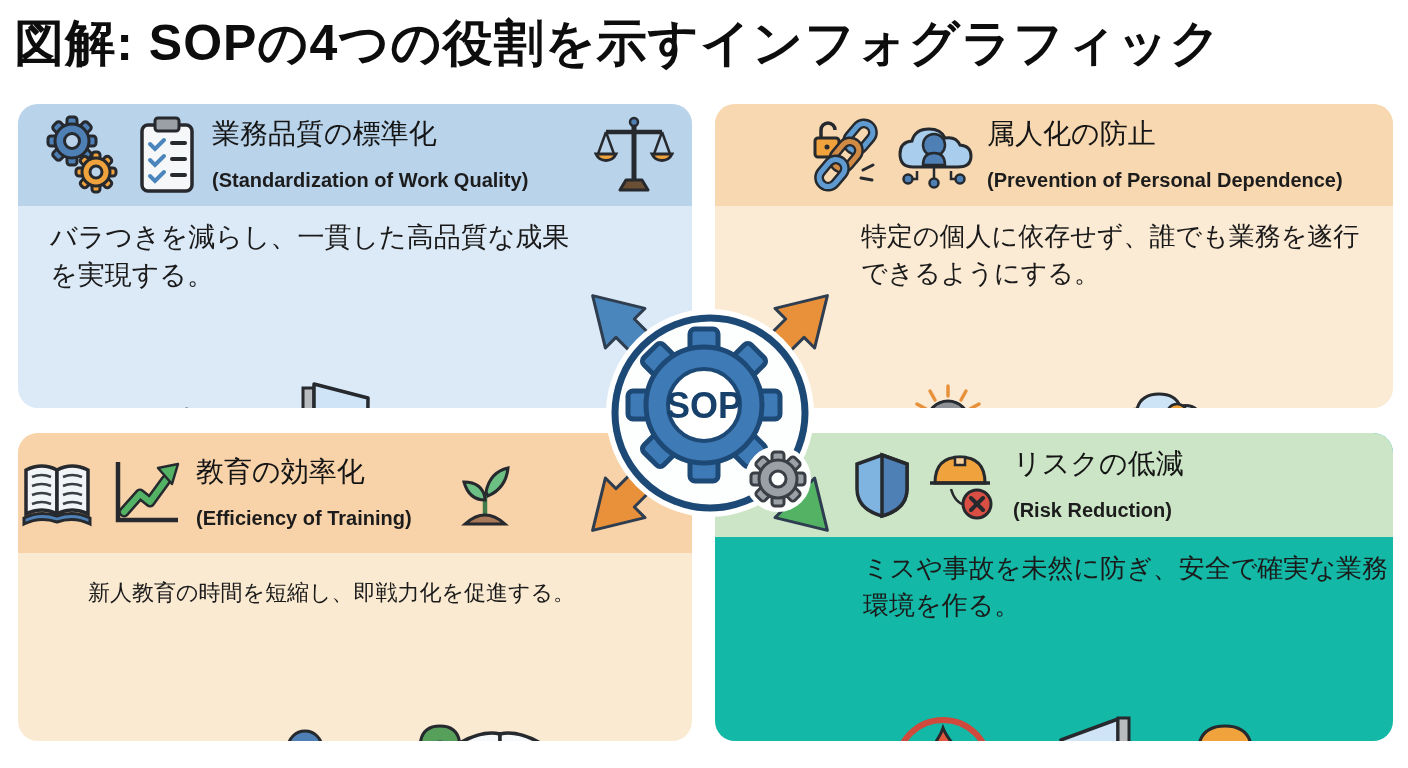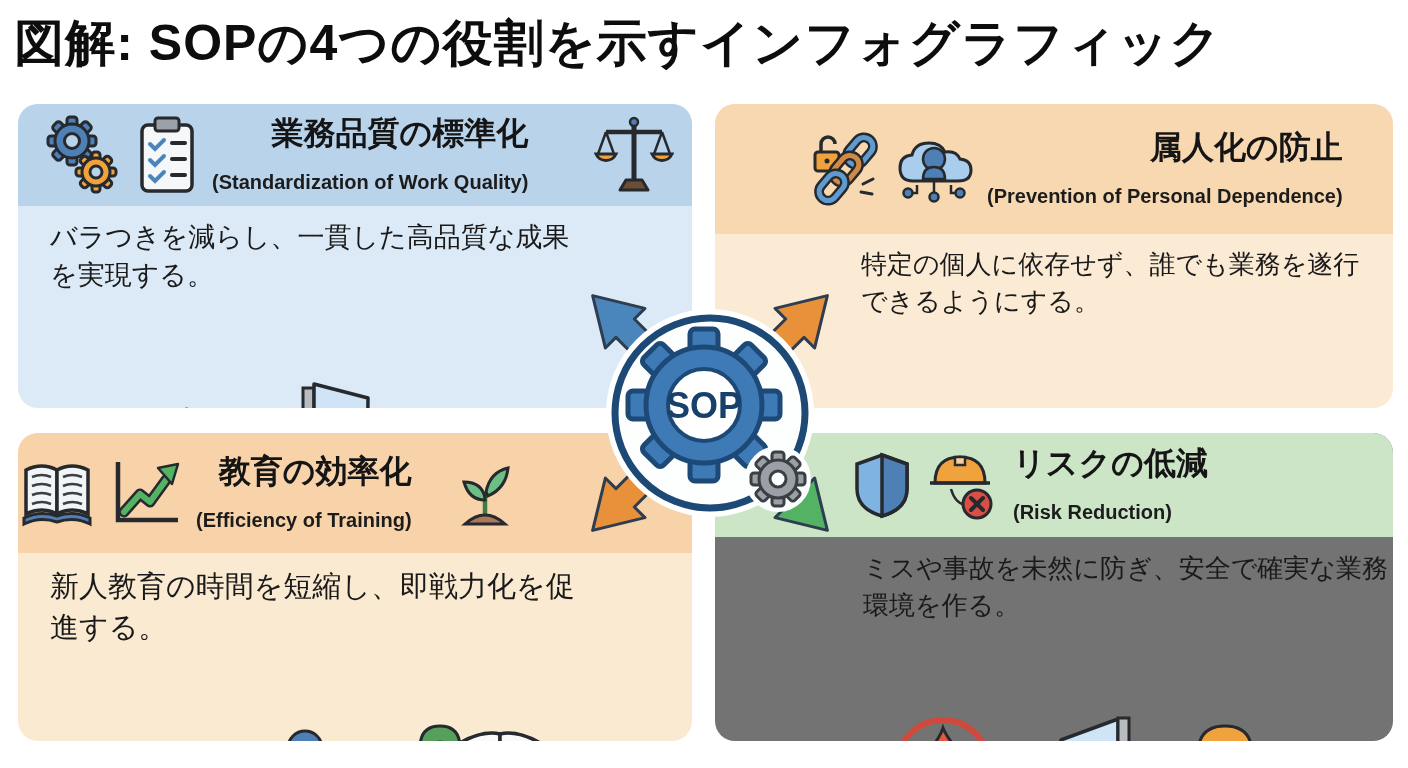--- a/index.html
+++ b/index.html
@@ -4,34 +4,34 @@
 <style>
   html,body{margin:0;padding:0;background:#ffffff;}
   .stage{position:relative;width:1408px;height:768px;background:#ffffff;overflow:hidden;
          font-family:"Liberation Sans","DejaVu Sans",sans-serif;color:#161616;}
   .title{position:absolute;top:10px;left:0;width:1236px;text-align:center;margin:0;
          font-size:50px;font-weight:900;letter-spacing:1px;color:#0d0d0d;}
   .panel{position:absolute;border-radius:20px;overflow:hidden;}
   .tl{left:18px;top:104px;width:674px;height:304px;background:#dceaf7;}
   .tr{left:715px;top:104px;width:678px;height:304px;background:#fbead4;}
   .bl{left:18px;top:433px;width:674px;height:308px;background:#faead2;}
-  .br{left:715px;top:433px;width:678px;height:308px;background:#737373;}
+  .br{left:715px;top:433px;width:678px;height:308px;background:#14b8a6;}
   .phead{display:flex;align-items:center;gap:14px;box-sizing:border-box;}
   .tl .phead{height:102px;background:#b9d3eb;padding-left:24px;}
-  .tr .phead{height:130px;background:#f8d8b0;padding-left:92px;}
+  .tr .phead{height:102px;background:#f8d8b0;padding-left:92px;}
   .bl .phead{height:120px;background:#f8d3a9;}
   .br .phead{height:104px;background:#cbe5c6;padding-left:138px;}
   .htext{display:flex;flex-direction:column;line-height:1.06;}
-  .jp{font-size:32px;font-weight:700;color:#151515;text-align:right;}
+  .jp{font-size:28px;font-weight:400;color:#151515;}
   .en{font-size:20px;font-weight:700;color:#1c1c1c;margin-top:21px;}
   .pbody{position:relative;width:100%;}
   .desc{position:absolute;margin:0;font-weight:400;line-height:1.42;color:#1a1a1a;}
   .tl .desc{top:12px;left:32px;width:525px;font-size:27px;}
   .tr .desc{top:12px;left:146px;width:505px;font-size:26px;}
-  .bl .desc{top:13px;left:32px;width:525px;font-size:29px;}
+  .bl .desc{top:24px;left:32px;width:525px;font-size:22px;text-align:right;}
   .br .desc{top:13px;left:148px;width:532px;font-size:26px;}
   .illus{position:absolute;}
   .hub{position:absolute;left:540px;top:243px;width:340px;height:340px;z-index:6;}
   svg text{font-family:"Liberation Sans","DejaVu Sans",sans-serif;}
 </style>
 </head>
 <body>
 
 <div class="stage">
 

